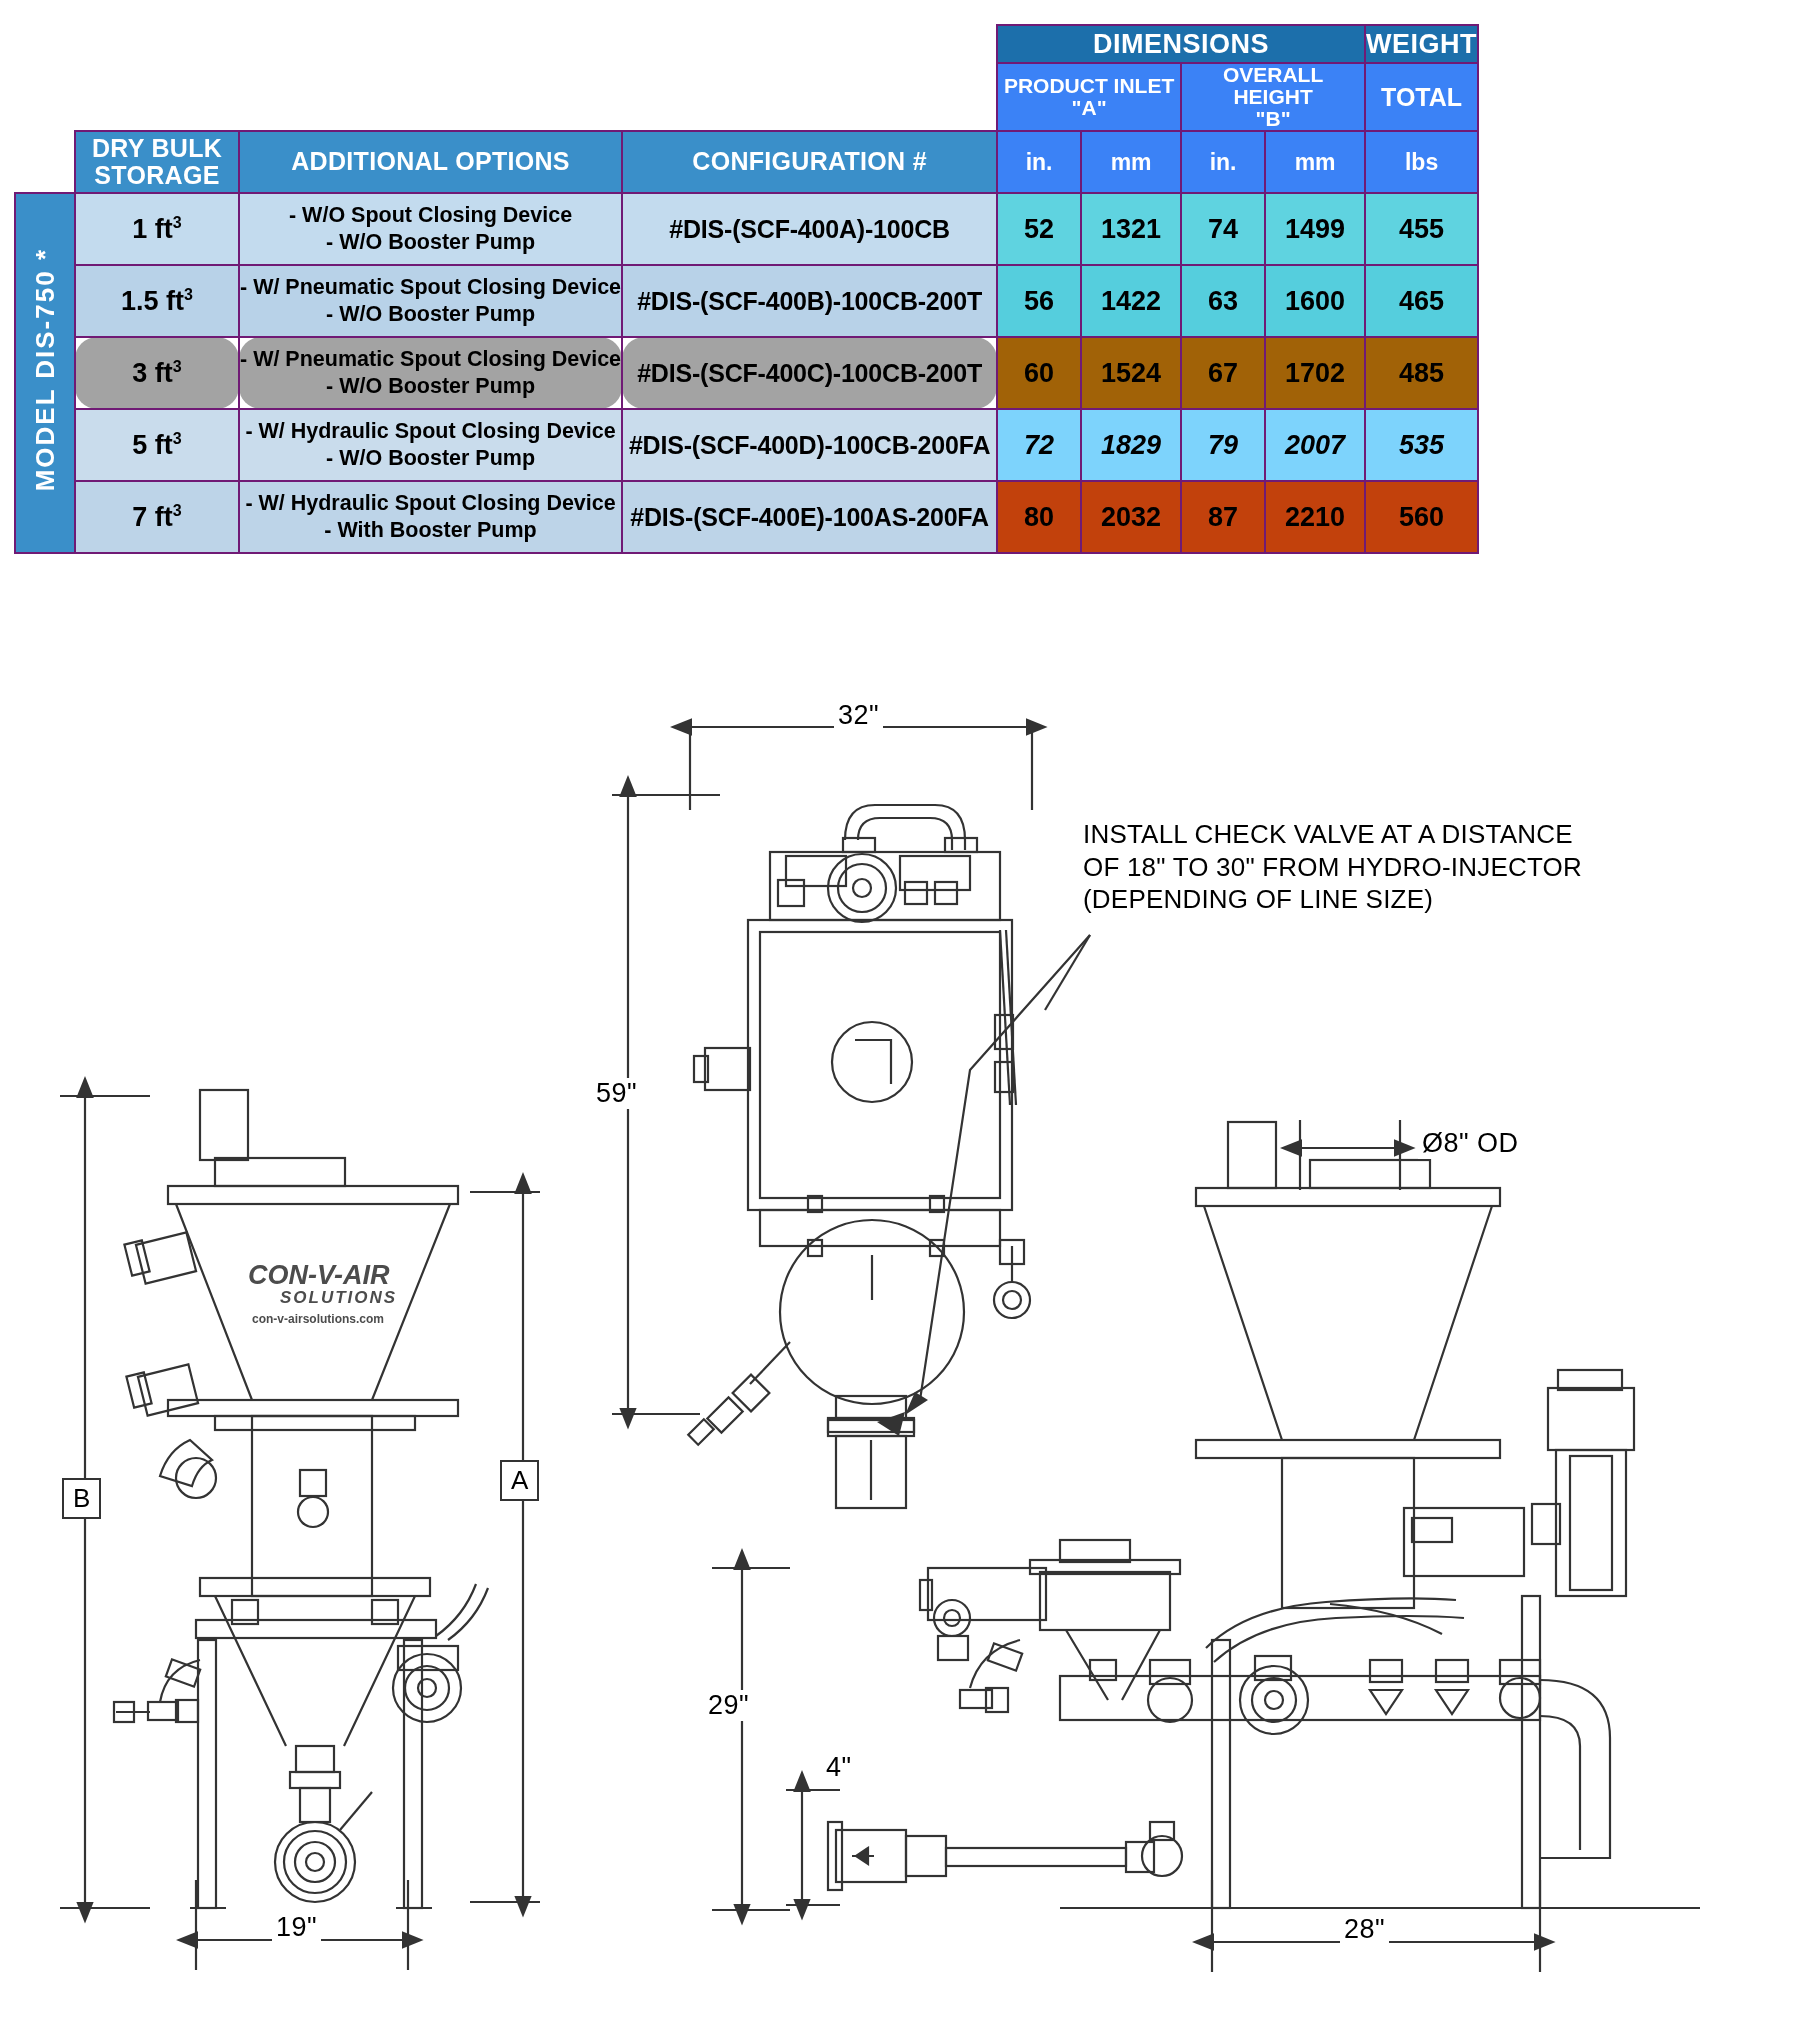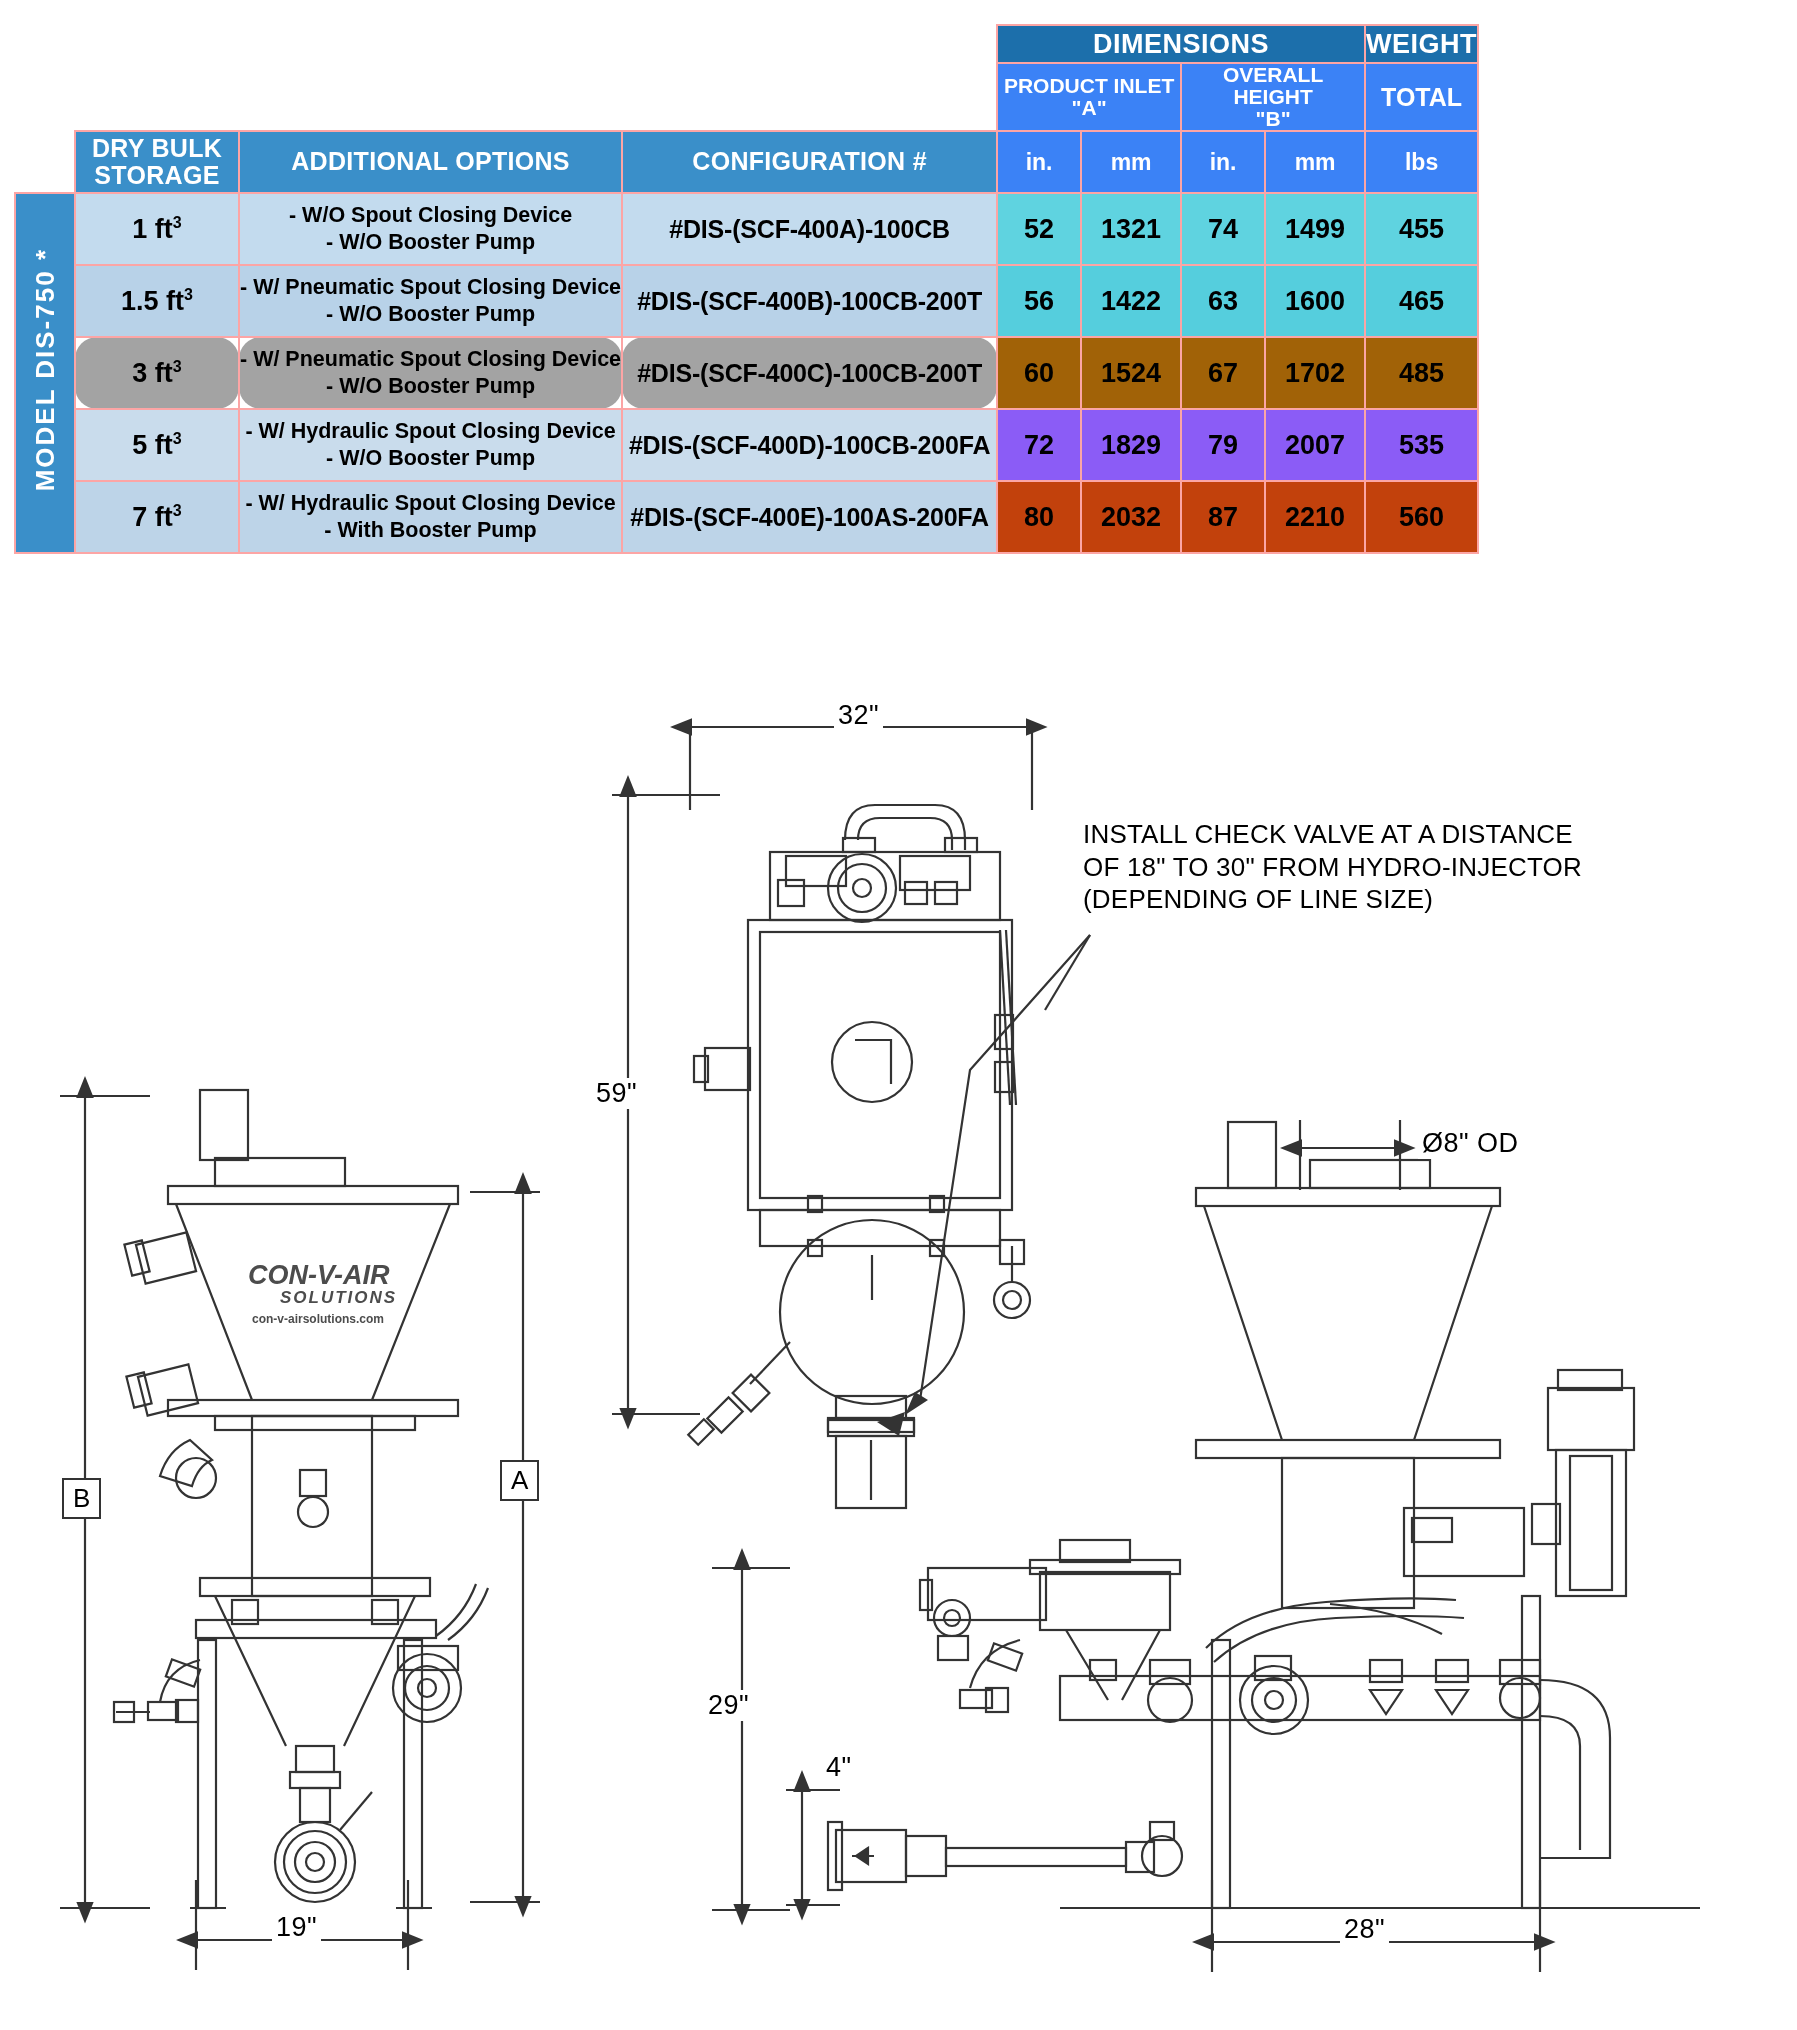--- a/index.html
+++ b/index.html
@@ -29,21 +29,21 @@
 
   
   .spec-table {
     position: absolute;
     left: 14px;
     top: 24px;
     border-collapse: collapse;
     table-layout: fixed;
   }
   .spec-table td, .spec-table th {
-    border: 2px solid #fca5a5;
+    border: 2px solid #701a75;
     padding: 0;
     text-align: center;
     vertical-align: middle;
     font-weight: bold;
   }
 
   .hdr-dark { background: #1c6fab; color: #fff; }
   .hdr-mid  { background: #3b82f6; color: #fff; }
   .hdr-blue { background: #3a8fc9; color: #fff; }
 
@@ -95,21 +95,21 @@
   
   .r0 .cell-bulk, .r0 .cell-opts, .r0 .cell-conf { background: #c3dbee; }
   .r1 .cell-bulk, .r1 .cell-opts, .r1 .cell-conf { background: #b8d2e8; }
   .r2 .cell-bulk, .r2 .cell-opts, .r2 .cell-conf { background: #a3a3a3; border-radius: 22px; }
   .r3 .cell-bulk, .r3 .cell-opts, .r3 .cell-conf { background: #c9dcec; }
   .r4 .cell-bulk, .r4 .cell-opts, .r4 .cell-conf { background: #bdd4e8; }
 
   .r0 .cell-num { background: #5fd3e0; }
   .r1 .cell-num { background: #55cedd; }
   .r2 .cell-num { background: #a16207; }
-  .r3 .cell-num { background: #8b5cf6; }
+  .r3 .cell-num { background: #7dd3fc; font-style: italic; }
   .r4 .cell-num { background: #c2410c; }
 
   .dash-l { border-left: 2px dashed #1c6fab !important; }
 
   
   .drawing { position: absolute; left: 0; top: 0; width: 1797px; height: 2030px; pointer-events: none; }
 
   .callout {
     position: absolute;
     left: 1083px;

